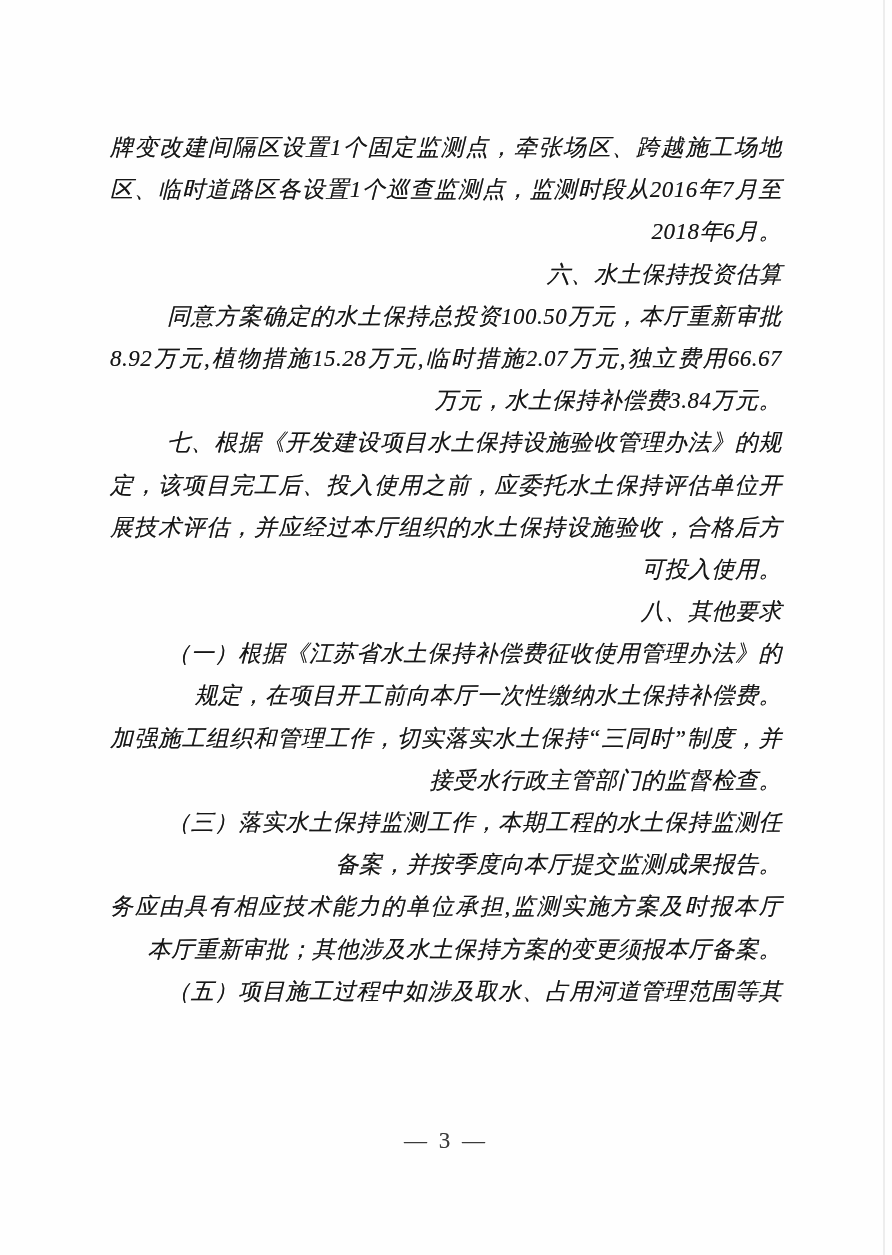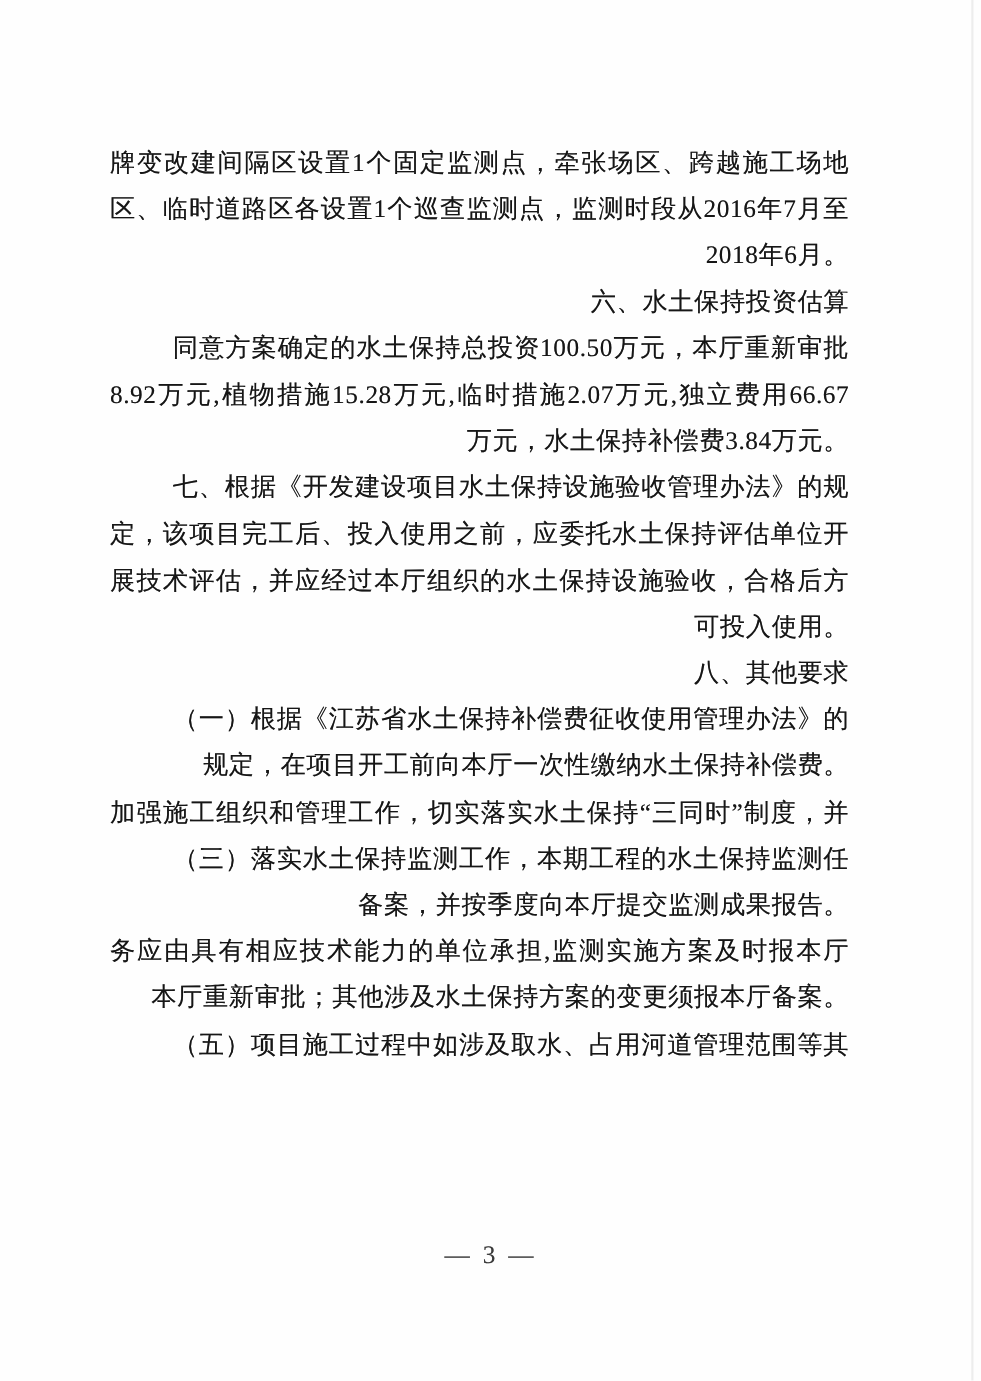--- a/index.html
+++ b/index.html
@@ -19,23 +19,24 @@
   .scan-edge {
     position: absolute;
     left: 883px;
     top: 0;
     width: 2px;
     height: 1255px;
     background: #ededed;
   }
   .content {
     position: absolute;
-    left: 100px;
+    left: 110px;
     top: 127px;
     width: 672px;
+    font-style: italic;
   }
   .ln {
     height: 42.2px;
     line-height: 42.2px;
     font-size: 23px;
     color: #161616;
     white-space: nowrap;
     text-shadow: 0 0 0.6px rgba(25,25,25,0.55);
     letter-spacing: 0.5px;
     text-align: right;
@@ -72,20 +73,21 @@
     <div class="ln fill">8.92万元,植物措施15.28万元,临时措施2.07万元,独立费用66.67</div>
     <div class="ln">万元，水土保持补偿费3.84万元。</div>
     <div class="ln indent fill">七、根据《开发建设项目水土保持设施验收管理办法》的规</div>
     <div class="ln fill">定，该项目完工后、投入使用之前，应委托水土保持评估单位开</div>
     <div class="ln fill">展技术评估，并应经过本厅组织的水土保持设施验收，合格后方</div>
     <div class="ln">可投入使用。</div>
     <div class="ln indent">八、其他要求</div>
     <div class="ln indent fill">（一）根据《江苏省水土保持补偿费征收使用管理办法》的</div>
     <div class="ln">规定，在项目开工前向本厅一次性缴纳水土保持补偿费。</div>
     <div class="ln fill">加强施工组织和管理工作，切实落实水土保持“三同时”制度，并</div>
+    <div class="ln">接受水行政主管部门的监督检查。</div>
     <div class="ln indent fill">（三）落实水土保持监测工作，本期工程的水土保持监测任</div>
     <div class="ln">备案，并按季度向本厅提交监测成果报告。</div>
     <div class="ln fill">务应由具有相应技术能力的单位承担,监测实施方案及时报本厅</div>
     <div class="ln">本厅重新审批；其他涉及水土保持方案的变更须报本厅备案。</div>
     <div class="ln indent fill">（五）项目施工过程中如涉及取水、占用河道管理范围等其</div>
   </div>
   <div class="footer">— 3 —</div>
   <div class="scan-edge"></div>
 </div>
 

